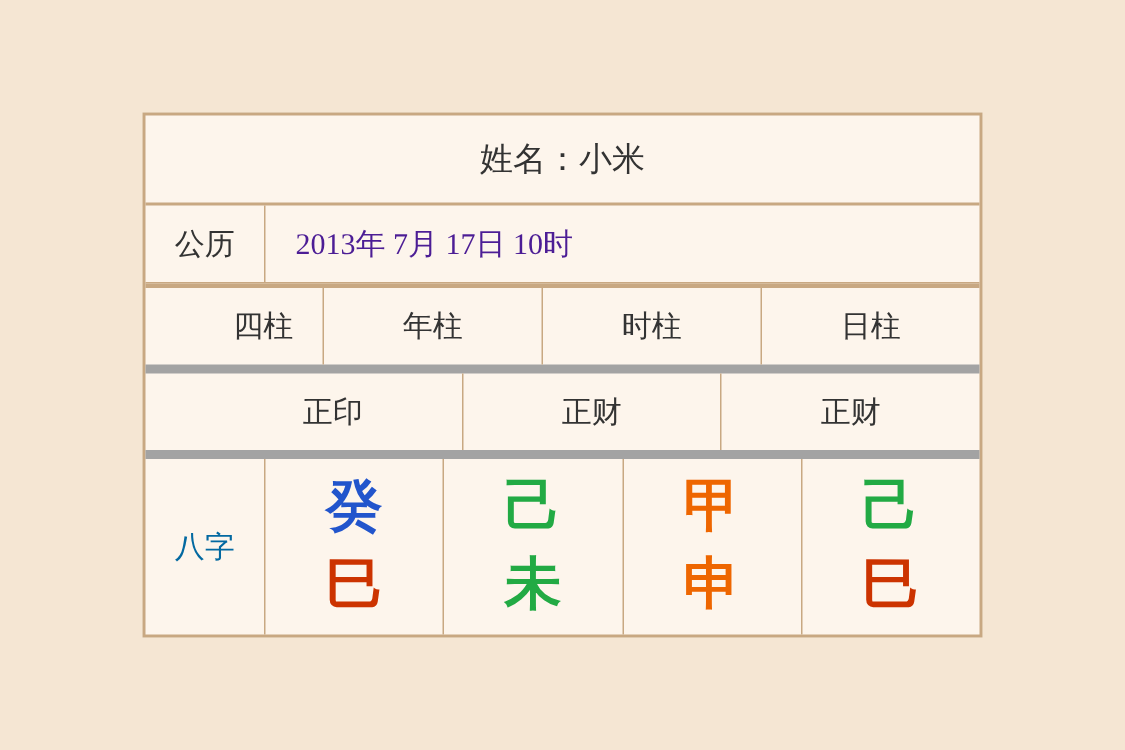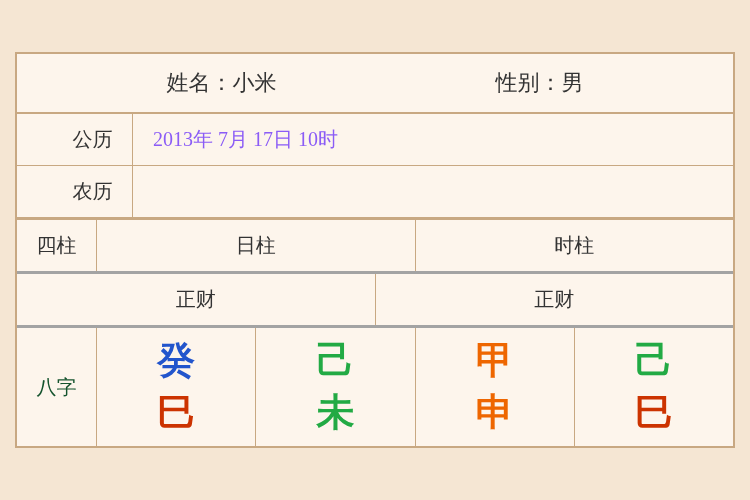--- a/index.html
+++ b/index.html
@@ -12,21 +12,21 @@
       width: 750px;
       height: 500px;
       background: #f5e6d3;
       display: flex;
       align-items: center;
       justify-content: center;
       font-family: 'SimSun', 'STSong', serif;
     }
 
     .container {
-      width: 720px;
+      width: 560px;
       background: #fdf5ec;
       border: 2px solid #c8a882;
     }
 
     .header-row {
       display: flex;
       justify-content: space-around;
       align-items: center;
       padding: 14px 40px;
       font-size: 22px;
@@ -42,39 +42,39 @@
     .label-cell {
       width: 80px;
       min-width: 80px;
       display: flex;
       align-items: center;
       justify-content: center;
       font-size: 20px;
       color: #333;
       border-right: 1px solid #c8a882;
       padding: 12px 12px;
-      margin-left: 36px;
     }
 
     .value-cell {
       flex: 1;
       display: flex;
       align-items: center;
       padding: 12px 20px;
       font-size: 20px;
-      color: #8b5cf6;
+      color: #4c1d95;
     }
 
     .table-section {
       border-top: 2px solid #c8a882;
     }
 
     .four-pillar-row {
       display: flex;
-      border-bottom: 3px solid #a3a3a3;
+      border-bottom: 6px solid #a3a3a3;
+      padding-left: 39px;
     }
 
     .pillar-label {
       width: 80px;
       min-width: 80px;
       display: flex;
       align-items: center;
       justify-content: center;
       font-size: 20px;
       color: #333;
@@ -106,21 +106,21 @@
       display: flex;
     }
 
     .bazi-label {
       width: 80px;
       min-width: 80px;
       display: flex;
       align-items: center;
       justify-content: center;
       font-size: 20px;
-      color: #14532d;
+      color: #0369a1;
       border-right: 1px solid #c8a882;
       padding: 12px 8px;
     }
 
     .bazi-cells {
       flex: 1;
       display: flex;
     }
 
     .bazi-cell {
@@ -144,43 +144,43 @@
       line-height: 1.2;
     }
   </style>
 </head>
 <body>
 
 <div class="container">
 
   <div class="header-row">
     <span>姓名：小米</span>
-    <span>性别：男</span>
   </div>
 
   <div class="info-row">
     <div class="label-cell">公历</div>
     <div class="value-cell">2013年 7月 17日 10时</div>
   </div>
 
   <div class="info-row">
-    <div class="label-cell">农历</div>
   </div>
 
   <div class="table-section">
     <div class="four-pillar-row">
       <div class="pillar-label">四柱</div>
       <div class="pillar-cells">
+      <div class="pillar-cell">年柱</div>
+          <div class="pillar-cell">时柱</div>
           <div class="pillar-cell">日柱</div>
-          <div class="pillar-cell">时柱</div>
         </div>
     </div>
 
     <div class="four-pillar-row">
       <div class="pillar-cells">
+      <div class="pillar-cell">正印</div>
           <div class="pillar-cell">正财</div>
           <div class="pillar-cell">正财</div>
         </div>
     </div>
 
     <div class="bazi-row">
       <div class="bazi-label">八字</div>
       <div class="bazi-cells">
       <div class="bazi-cell">
             <span class="bazi-char" style="color: rgb(34, 85, 204);">癸</span>

